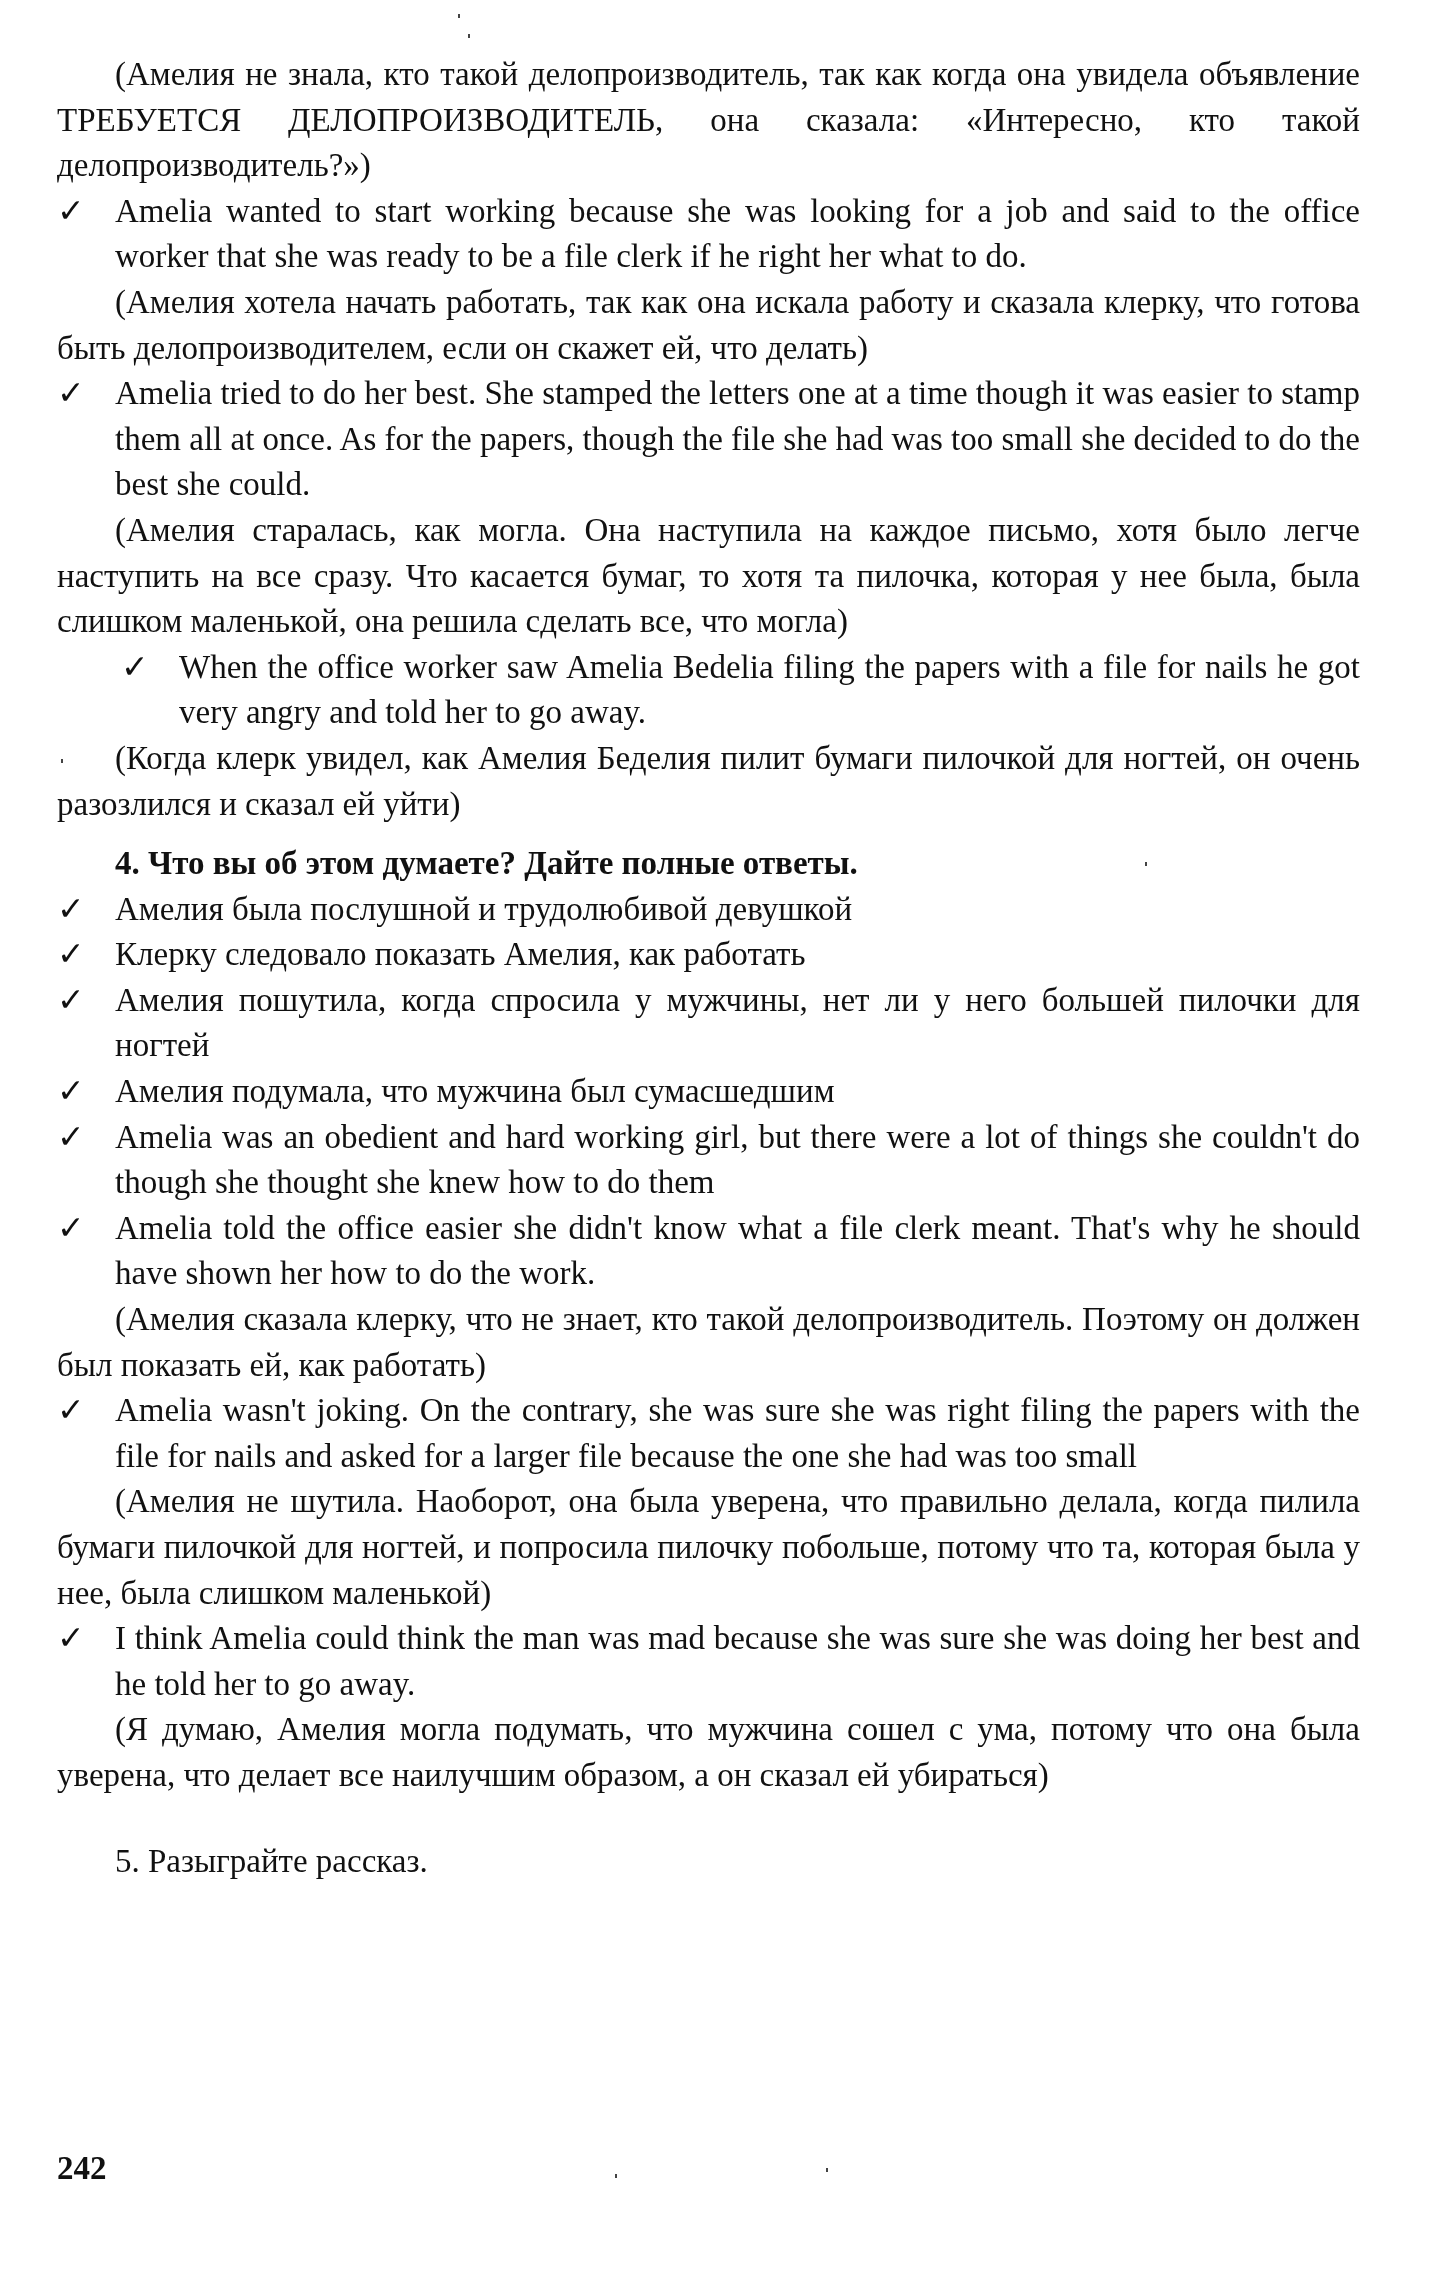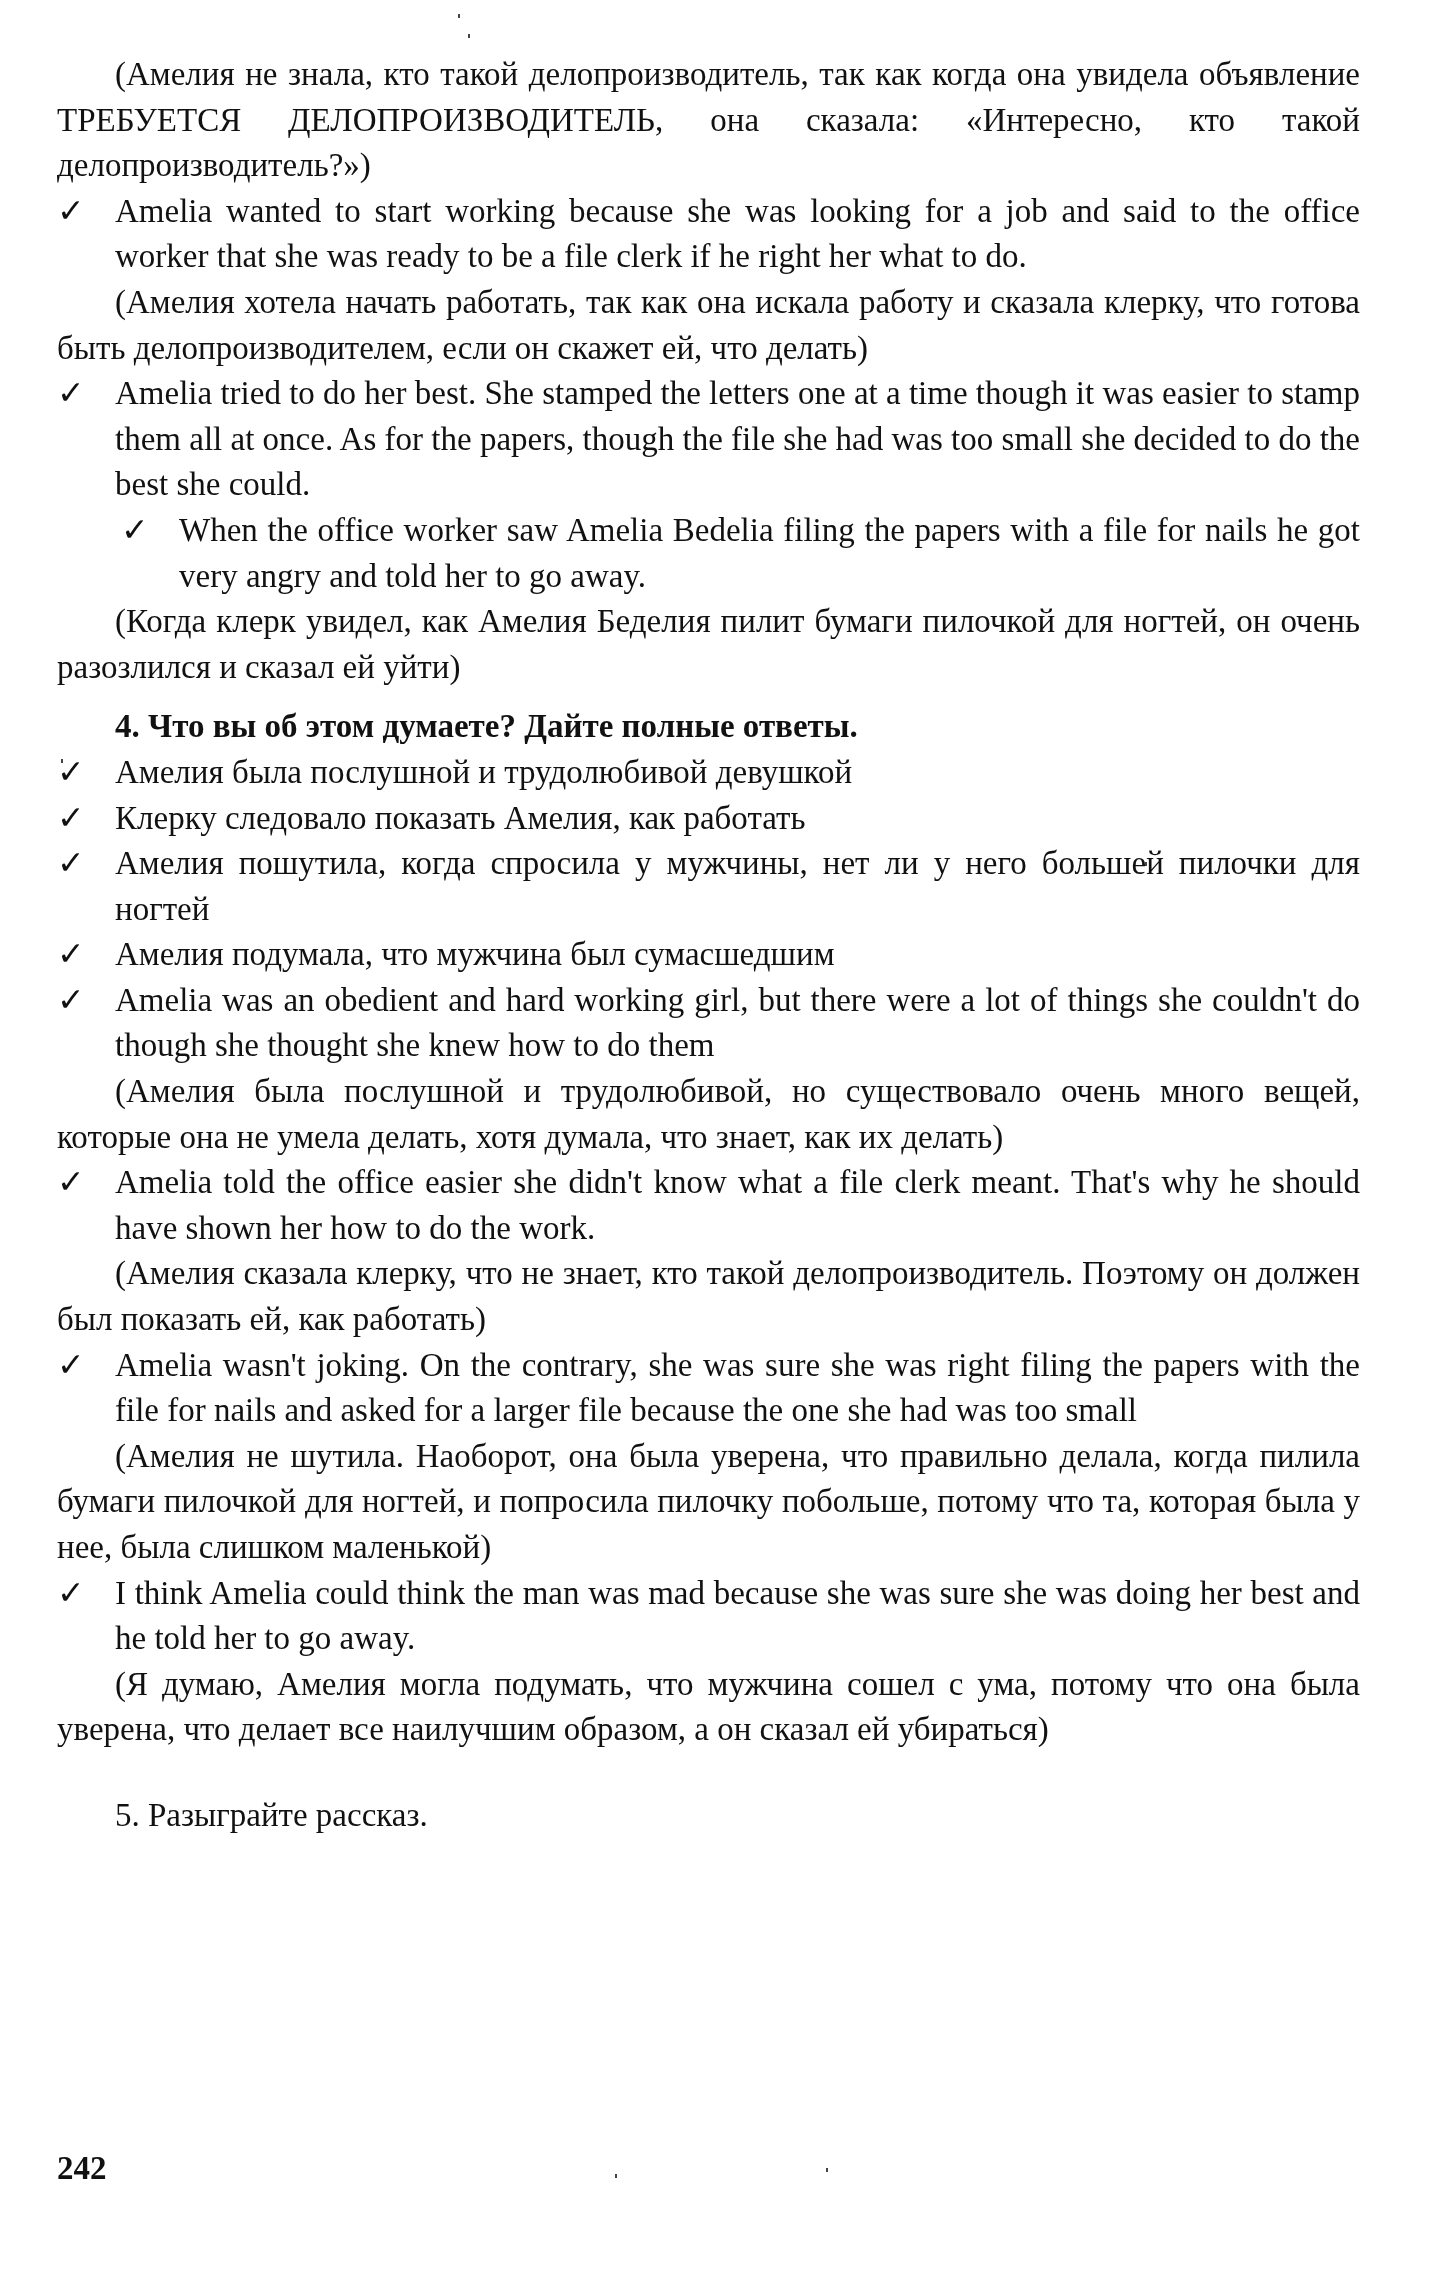--- a/index.html
+++ b/index.html
@@ -23,20 +23,21 @@
   <p class="para">(Амелия не знала, кто такой делопроизводитель, так как когда она увидела объявление ТРЕБУЕТСЯ ДЕЛОПРОИЗВОДИТЕЛЬ, она сказала: «Интересно, кто такой делопроизводитель?»)</p>
   <div class="bullet">
     <span class="check">✓</span>
     <span>Amelia wanted to start working because she was looking for a job and said to the office worker that she was ready to be a file clerk if he right her what to do.</span>
   </div>
   <p class="para">(Амелия хотела начать работать, так как она искала работу и сказала клерку, что готова быть делопроизводителем, если он скажет ей, что делать)</p>
   <div class="bullet">
     <span class="check">✓</span>
     <span>Amelia tried to do her best. She stamped the letters one at a time though it was easier to stamp them all at once. As for the papers, though the file she had was too small she decided to do the best she could.</span>
   </div>
+  <p class="para">(Амелия старалась, как могла. Она наступила на каждое письмо, хотя было легче наступить на все сразу. Что касается бумаг, то хотя та пилочка, которая у нее была, была слишком маленькой, она решила сделать все, что могла)</p>
   <div class="bullet nested">
     <span class="check">✓</span>
     <span>When the office worker saw Amelia Bedelia filing the papers with a file for nails he got very angry and told her to go away.</span>
   </div>
   <p class="para">(Когда клерк увидел, как Амелия Беделия пилит бумаги пилочкой для ногтей, он очень разозлился и сказал ей уйти)</p>
   <div class="heading">4. Что вы об этом думаете? Дайте полные ответы.</div>
   <div class="bullet">
     <span class="check">✓</span>
     <span>Амелия была послушной и трудолюбивой девушкой</span>
   </div>
@@ -49,21 +50,20 @@
     <span>Амелия пошутила, когда спросила у мужчины, нет ли у него большей пилочки для ногтей</span>
   </div>
   <div class="bullet">
     <span class="check">✓</span>
     <span>Амелия подумала, что мужчина был сумасшедшим</span>
   </div>
   <div class="bullet">
     <span class="check">✓</span>
     <span>Amelia was an obedient and hard working girl, but there were a lot of things she couldn't do though she thought she knew how to do them</span>
   </div>
-  <p class="para">(Амелия была послушной и трудолюбивой, но существовало очень много вещей, которые она не умела делать, хотя думала, что знает, как их делать)</p>
   <div class="bullet">
     <span class="check">✓</span>
     <span>Amelia told the office easier she didn't know what a file clerk meant. That's why he should have shown her how to do the work.</span>
   </div>
   <p class="para">(Амелия сказала клерку, что не знает, кто такой делопроизводитель. Поэтому он должен был показать ей, как работать)</p>
   <div class="bullet">
     <span class="check">✓</span>
     <span>Amelia wasn't joking. On the contrary, she was sure she was right filing the papers with the file for nails and asked for a larger file because the one she had was too small</span>
   </div>
   <p class="para">(Амелия не шутила. Наоборот, она была уверена, что правильно делала, когда пилила бумаги пилочкой для ногтей, и попросила пилочку побольше, потому что та, которая была у нее, была слишком маленькой)</p>

